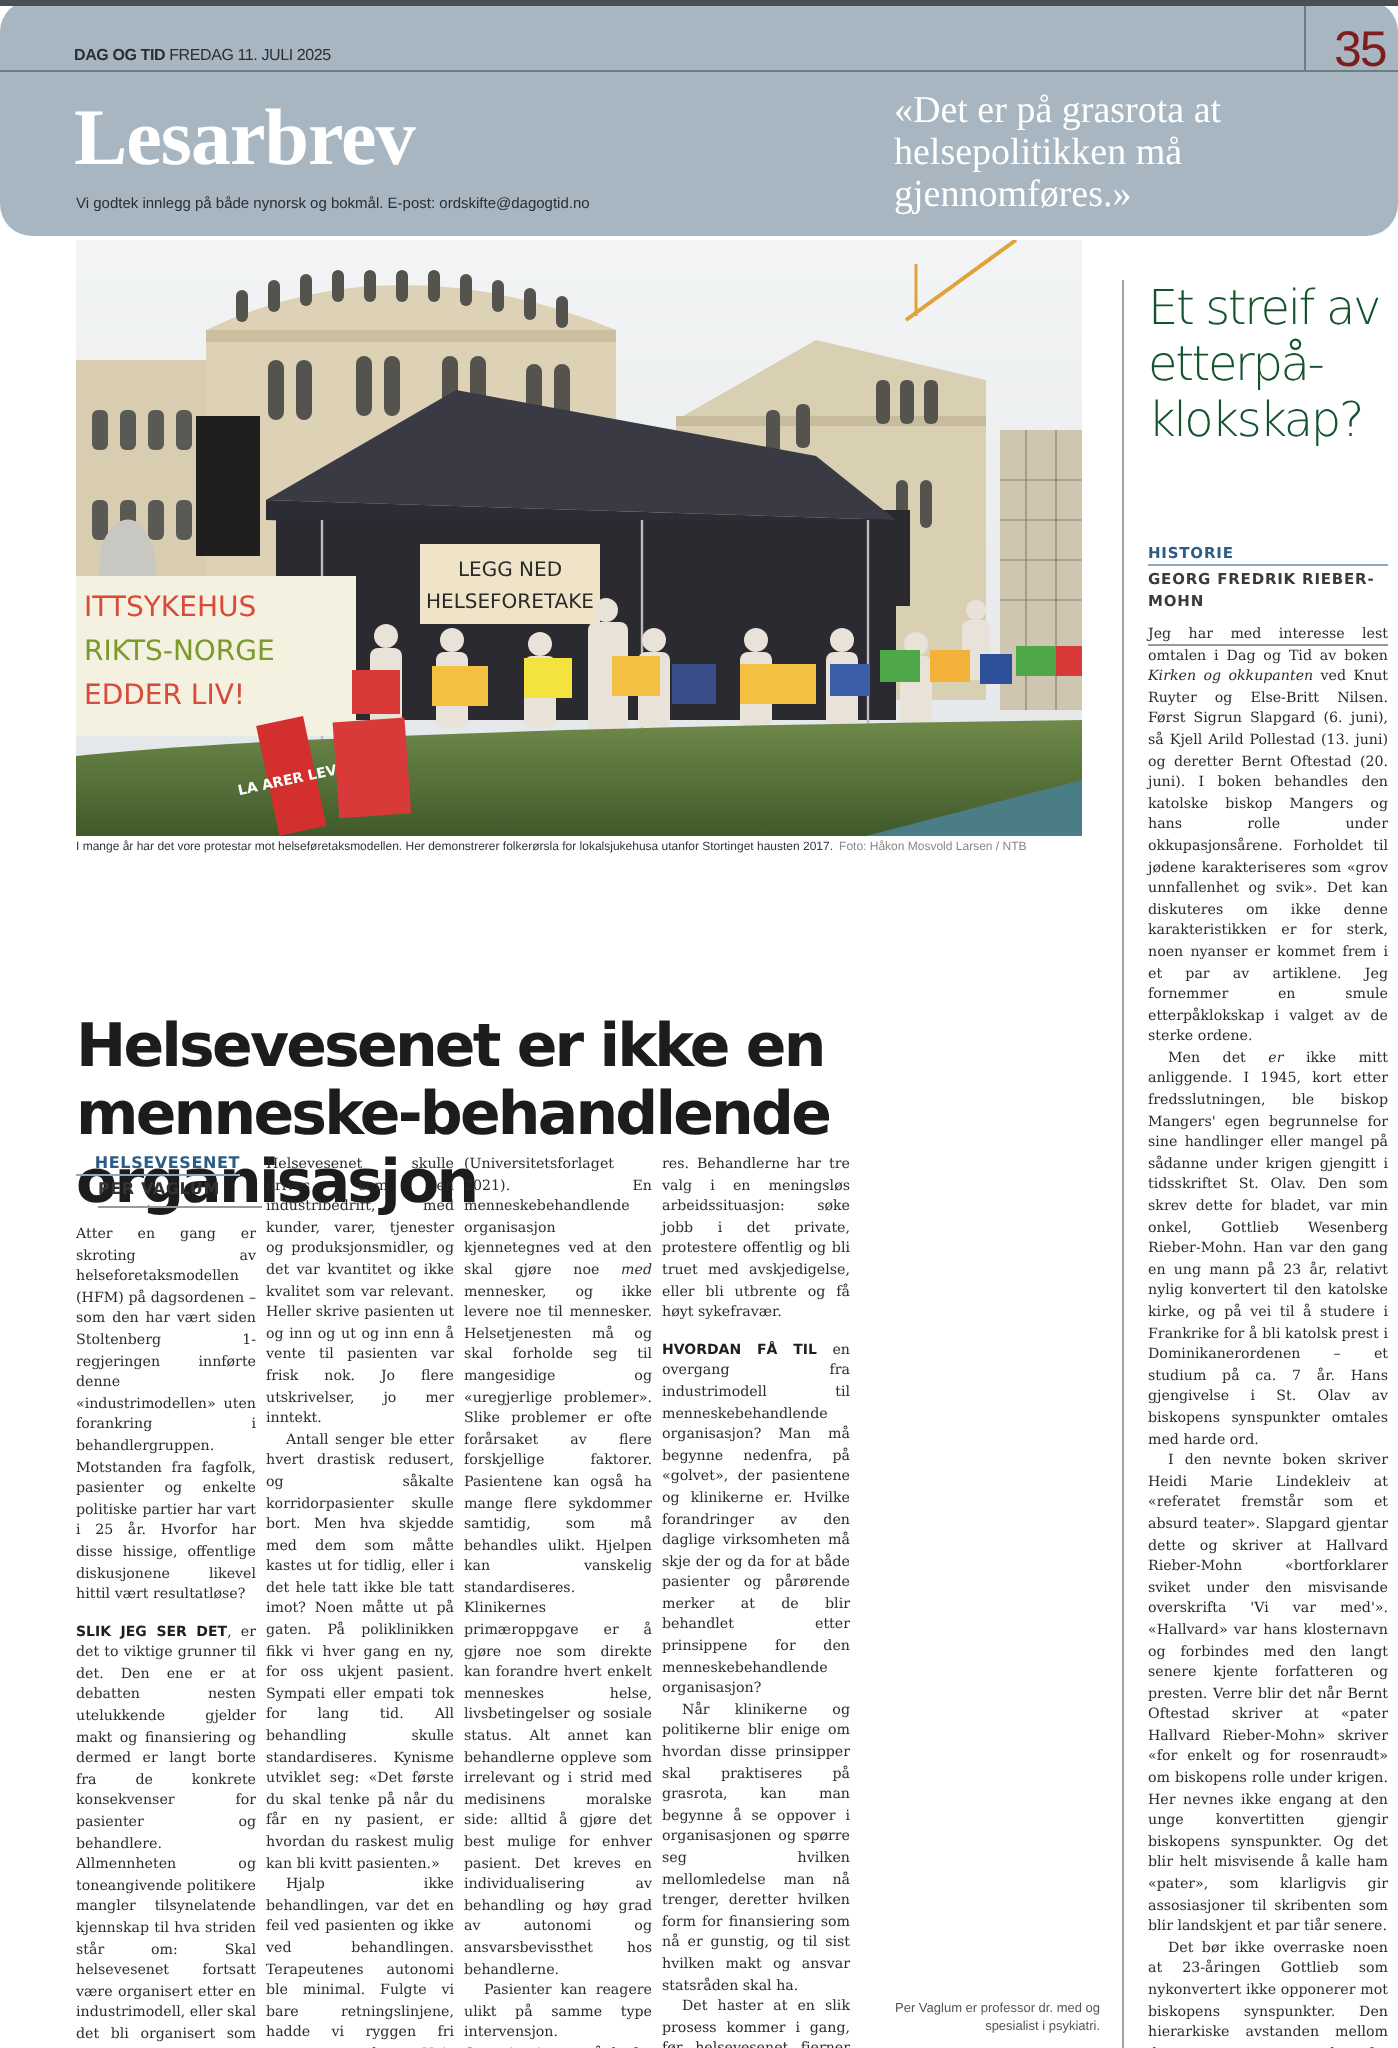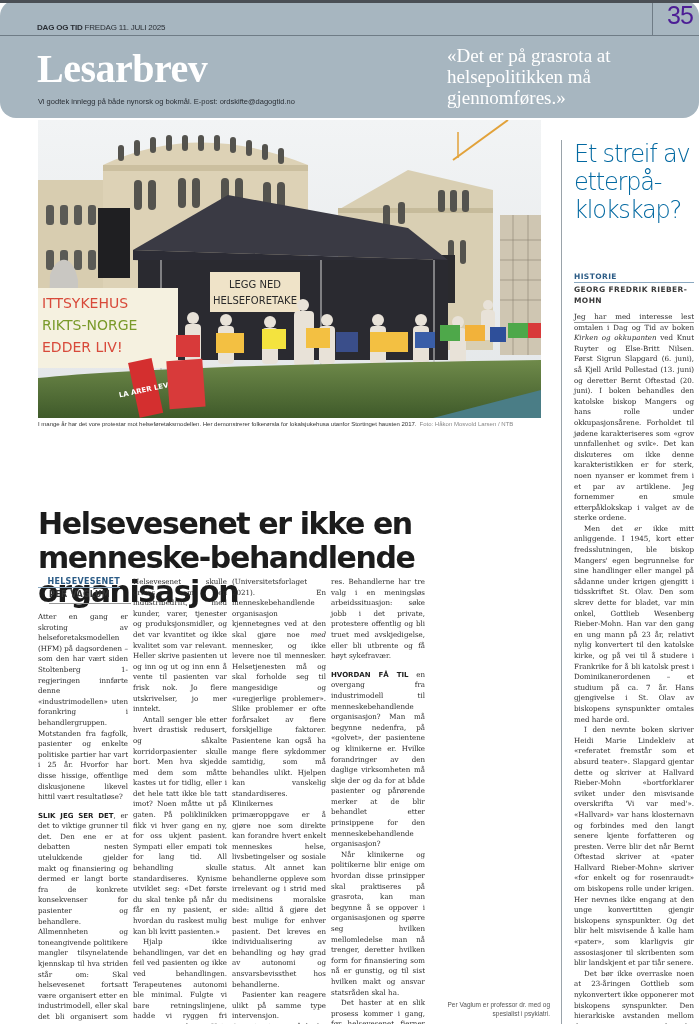--- a/index.html
+++ b/index.html
@@ -5,21 +5,21 @@
   * { box-sizing: border-box; margin: 0; padding: 0; }
   html, body { width: 699px; height: 1024px; overflow: hidden; background: #ffffff; }
   body { position: relative; font-family: "DejaVu Serif", serif; color: #222; }
 
   .header { position: absolute; left: 0; top: 0; width: 699px; height: 118px; background: #a7b6c0; border-radius: 16px; }
   .header .topline { position: absolute; left: 0; top: 0; width: 699px; height: 3px; background: #4a4f55; }
   .header .strip { position: absolute; left: 0; top: 3px; width: 699px; height: 33px; border-bottom: 1px solid #6f7c86; }
   .header .paper-name { position: absolute; left: 37px; top: 23px; font-family: "Liberation Sans", sans-serif; font-size: 8px; color: #2a2f35; letter-spacing: -0.2px; }
   .header .paper-name b { font-weight: 700; }
   .header .page-num-box { position: absolute; left: 652px; top: 3px; width: 47px; height: 33px; border-left: 1px solid #6f7c86; }
-  .header .page-num { position: absolute; left: 667px; top: 1px; font-family: "Liberation Sans", sans-serif; font-size: 25px; font-weight: 300; color: #4c1d95; letter-spacing: -1px; }
+  .header .page-num { position: absolute; left: 667px; top: 11px; font-family: "Liberation Sans", sans-serif; font-size: 25px; font-weight: 300; color: #7f1d1d; letter-spacing: -1px; }
   .header .section-title { position: absolute; left: 37px; top: 45px; font-family: "Liberation Serif", serif; font-size: 40px; font-weight: 700; color: #ffffff; letter-spacing: -0.5px; }
   .header .subtitle { position: absolute; left: 38px; top: 97px; font-family: "Liberation Sans", sans-serif; font-size: 7.5px; color: #2a2f35; }
   .header .pullquote { position: absolute; right: 32px; top: 45px; width: 220px; font-family: "Liberation Serif", serif; font-size: 19px; line-height: 21px; color: #ffffff; }
 
   .photo { position: absolute; left: 38px; top: 120px; width: 503px; height: 298px; overflow: hidden; background: #f97316; }
   .photo svg { display: block; }
   .caption { position: absolute; left: 38px; top: 421px; width: 510px; font-family: "Liberation Sans", sans-serif; font-size: 6px; color: #333; white-space: nowrap; }
   .caption .credit { color: #888; margin-left: 3px; }
 
   .headline { position: absolute; left: 38px; top: 475px; width: 510px; font-family: "DejaVu Sans", sans-serif; font-weight: 700; font-size: 30px; line-height: 34px; color: #1c1c1c; letter-spacing: -1.4px; margin-top: 32px; }
@@ -36,21 +36,21 @@
   .col1 { left: 38px; top: 612px; width: 90px; }
   .col2 { left: 133px; top: 577px; width: 94px; }
   .col3 { left: 232px; top: 577px; width: 94px; }
   .col4 { left: 331px; top: 577px; width: 94px; }
   .col1 { width: 90px; }
 
   .signature { position: absolute; left: 428px; top: 1000px; width: 122px; text-align: right; font-family: "Liberation Sans", sans-serif; font-size: 6.5px; line-height: 9px; color: #555; }
 
   .divider-v { position: absolute; left: 561px; top: 140px; width: 1px; height: 884px; background: #9aa3aa; }
 
-  .side-title { position: absolute; left: 574px; top: 140px; width: 125px; font-family: "DejaVu Sans", sans-serif; font-weight: 300; font-size: 24px; line-height: 28px; color: #0369a1; letter-spacing: -1.2px; }
+  .side-title { position: absolute; left: 574px; top: 140px; width: 125px; font-family: "DejaVu Sans", sans-serif; font-weight: 300; font-size: 24px; line-height: 28px; color: #14532d; letter-spacing: -1.2px; }
   .side-topic { position: absolute; left: 574px; top: 272px; width: 120px; font-family: "DejaVu Sans", sans-serif; font-weight: 700; font-size: 7.5px; color: #2c5c86; letter-spacing: 0.4px; border-bottom: 1px solid #8aa8c0; padding-bottom: 1px; }
   .side-author { position: absolute; left: 574px; top: 284px; width: 120px; font-family: "DejaVu Sans", sans-serif; font-weight: 700; font-size: 7.5px; line-height: 11px; color: #3a3a3a; letter-spacing: 0.4px; border-bottom: 1px solid #999; padding-bottom: 16px; }
   .col-side { left: 574px; top: 312px; width: 120px; font-size: 7.1px; line-height: 10.6px; }
 </style>
 </head>
 <body>
 
 <header class="header">
   <div class="topline"></div>
   <div class="strip"></div>

